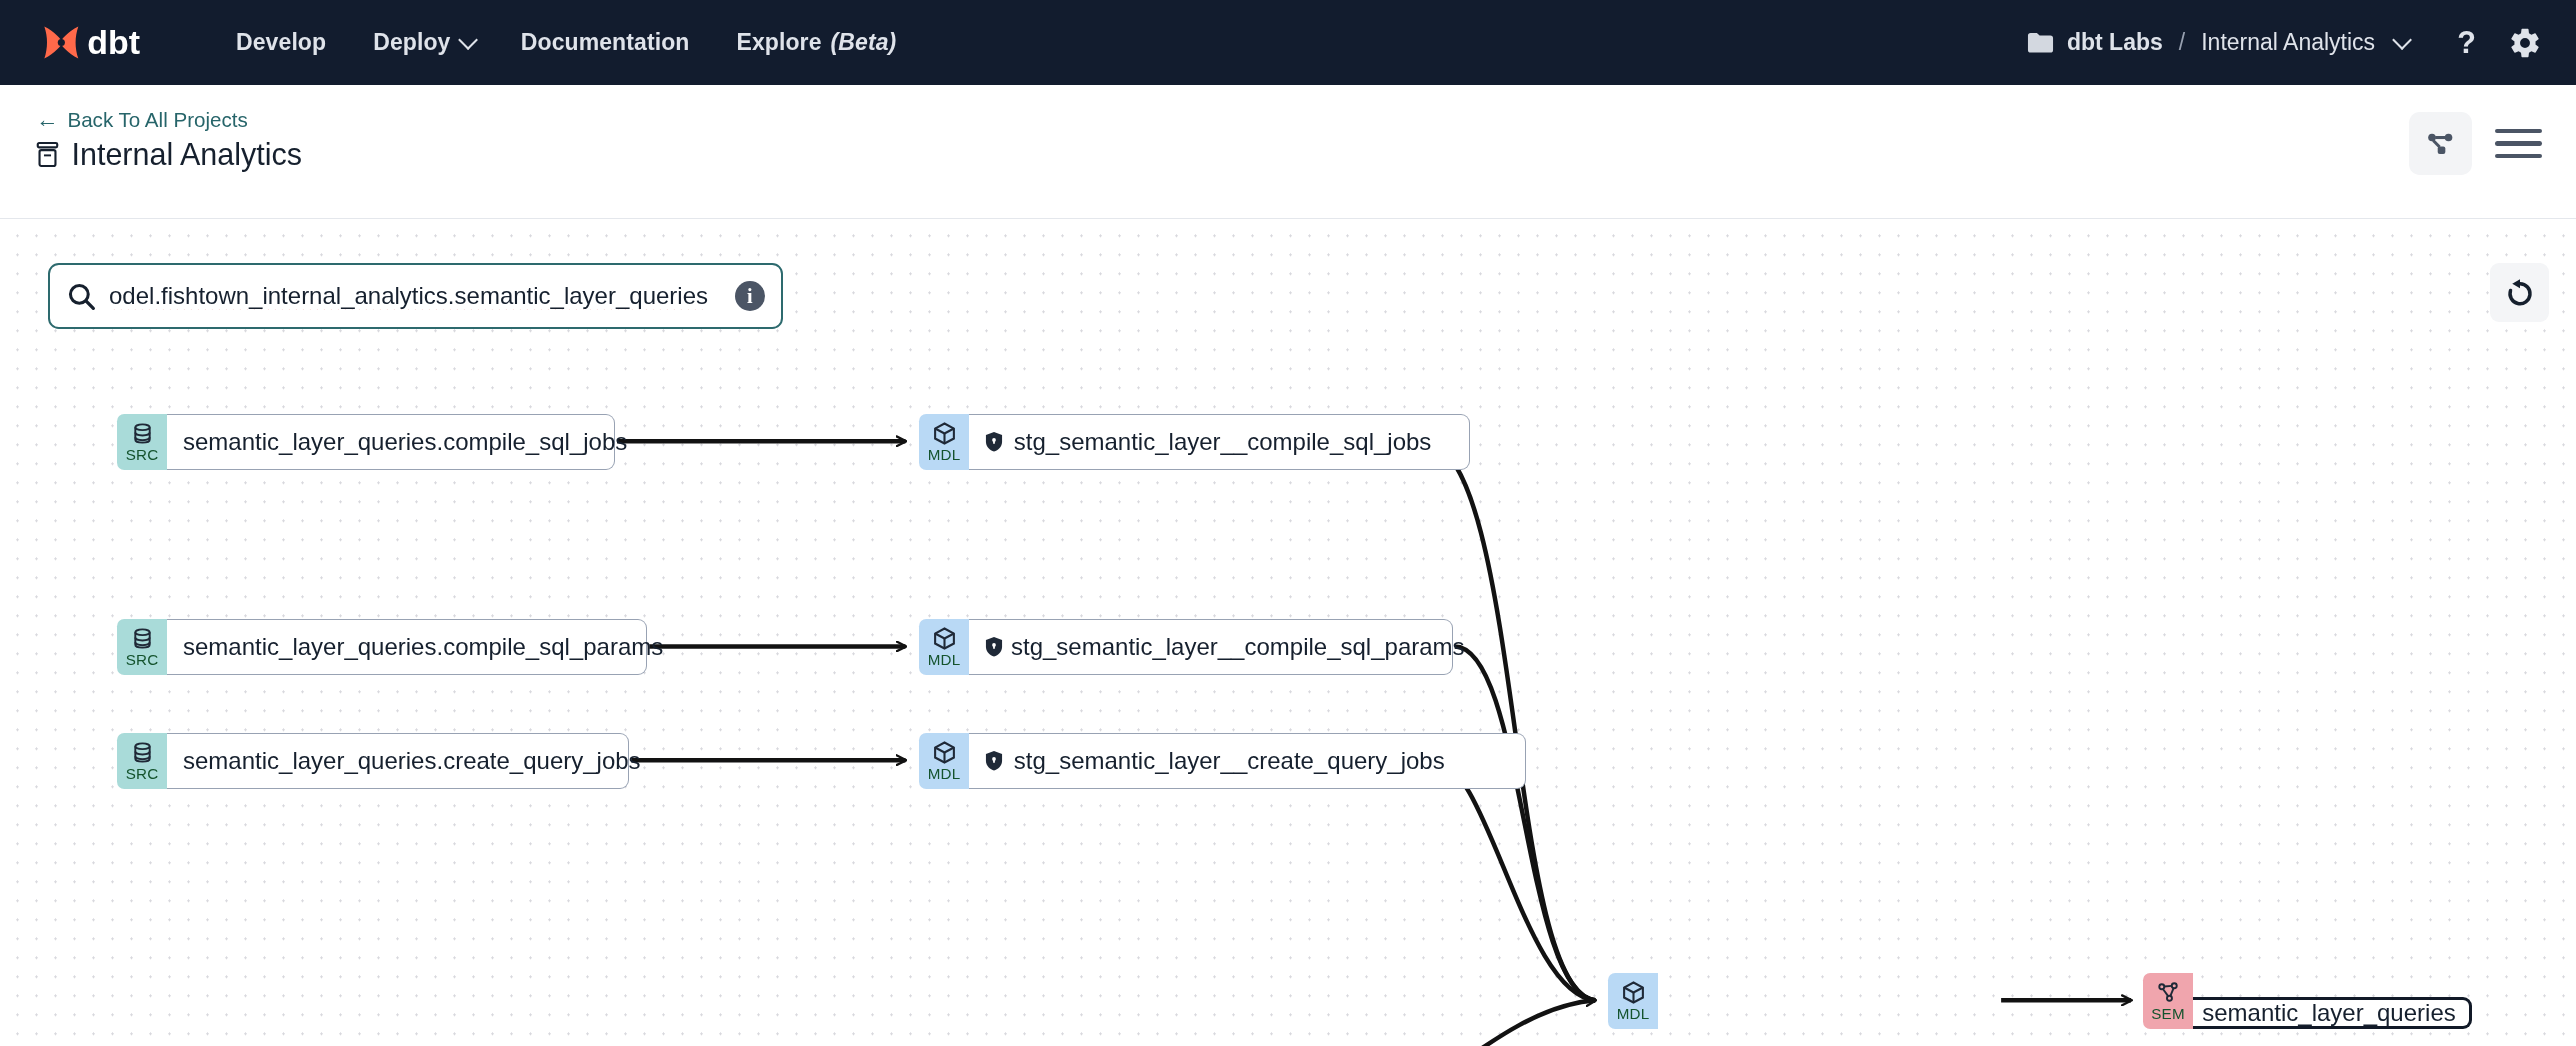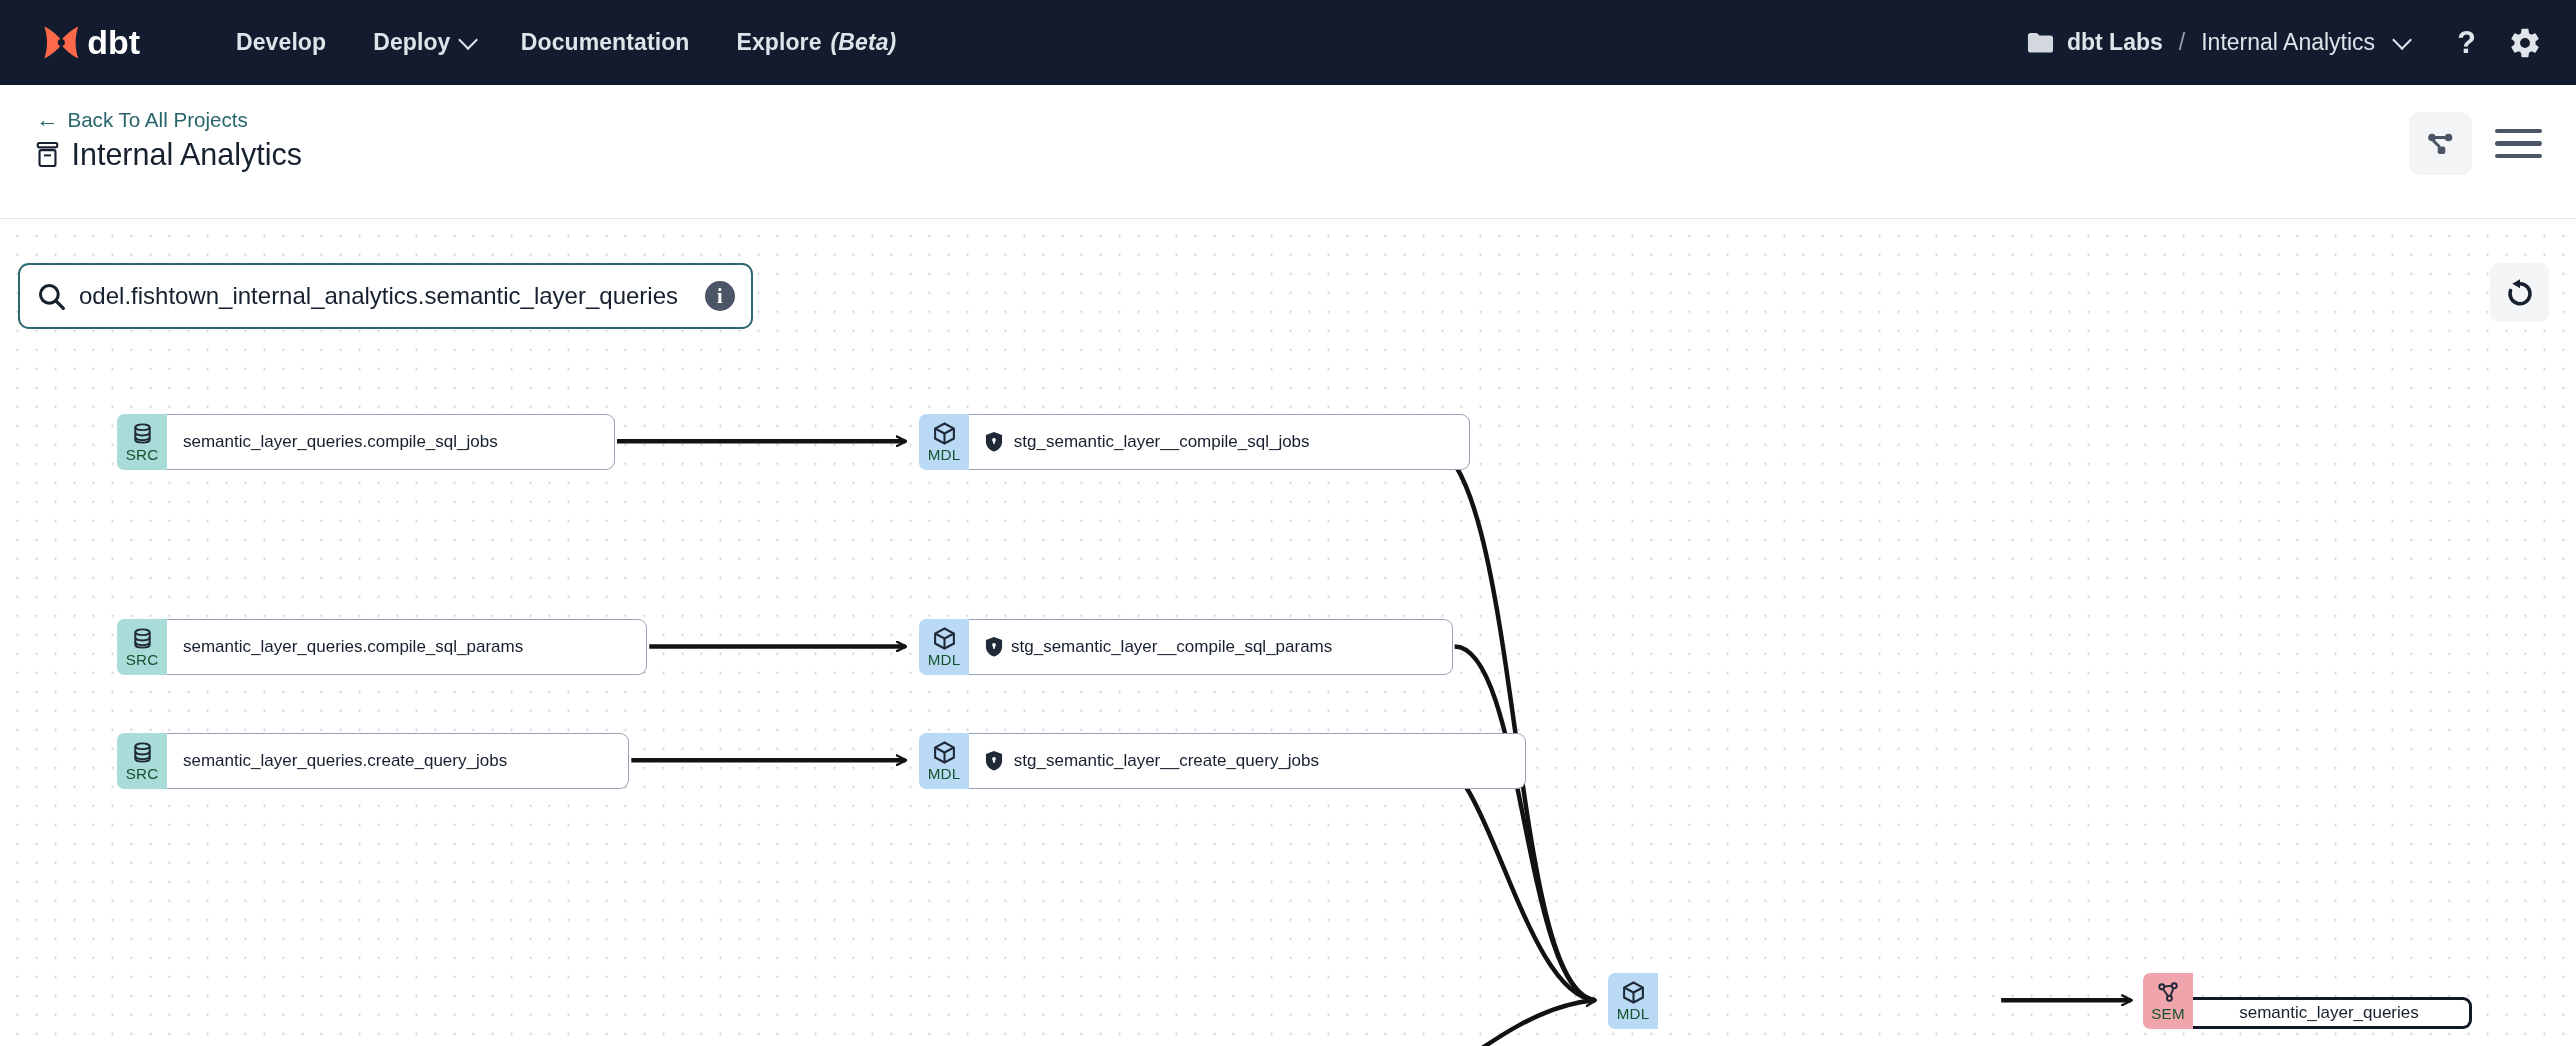--- a/index.html
+++ b/index.html
@@ -76,21 +76,21 @@
     width: 2576px; height: 826px;
     background-color: #ffffff;
     background-image: radial-gradient(#d9d9de 1.4px, transparent 1.4px);
     background-size: 19px 19px;
     background-position: 8px 6.3px;
     overflow: hidden;
   }
 
   
   .searchbar {
-    position:absolute; left: 18px; top: 43px;
+    position:absolute; left: 48px; top: 43px;
     width: 735px; height: 66px;
     background:#fff; border: 2.7px solid #2d6a6e; border-radius: 10.8px;
     display:flex; align-items:center; padding: 0 16px; cursor: text;
   }
   .search-ico { margin-right: 12.5px; display:flex; }
   .search-val {
     flex: 1; font-size: 24px; color:#16202e; white-space: nowrap; overflow:hidden;
     text-decoration: underline wavy #e86b6b 1.4px;
     text-underline-offset: 5.4px;
   }
@@ -116,21 +116,21 @@
   .node .badge {
     width: 50px; border-radius: 7.2px 0 0 7.2px;
     display:flex; flex-direction:column; align-items:center; justify-content:center;
     gap: 0.9px; flex: 0 0 50px;
   }
   .node .badge .bico { display:flex; align-items:center; justify-content:center; height: 25px; }
   .node .badge .btxt { font-size: 15.2px; color:#14532d; font-weight: 400; line-height: 1; letter-spacing: 0.2px; }
   .node .body {
     border: 1.8px solid #98a2b3; border-left: none; border-radius: 0 9px 9px 0;
     background:#fff; display:flex; align-items:center; padding: 0 20px 0 16px;
-    font-size: 17px; color:#16202e; white-space: nowrap; gap: 10.8px;
+    font-size: 24px; color:#16202e; white-space: nowrap; gap: 10.8px;
   }
   .node.src .badge { background:#a9dbd9; }
   .node.mdl .badge { background:#b9d9f5; }
   .node.sem .badge { background:#f0a5ad; }
   .node.selected .body { border: 3.6px solid #111927; border-left: none; margin-top: 24px; }
   .node.selected .badge { box-shadow: inset 0 0 0 0 transparent; }
   .shield { display:flex; align-items:center; flex: 0 0 auto; }
 </style>
 </head>
 <body>

